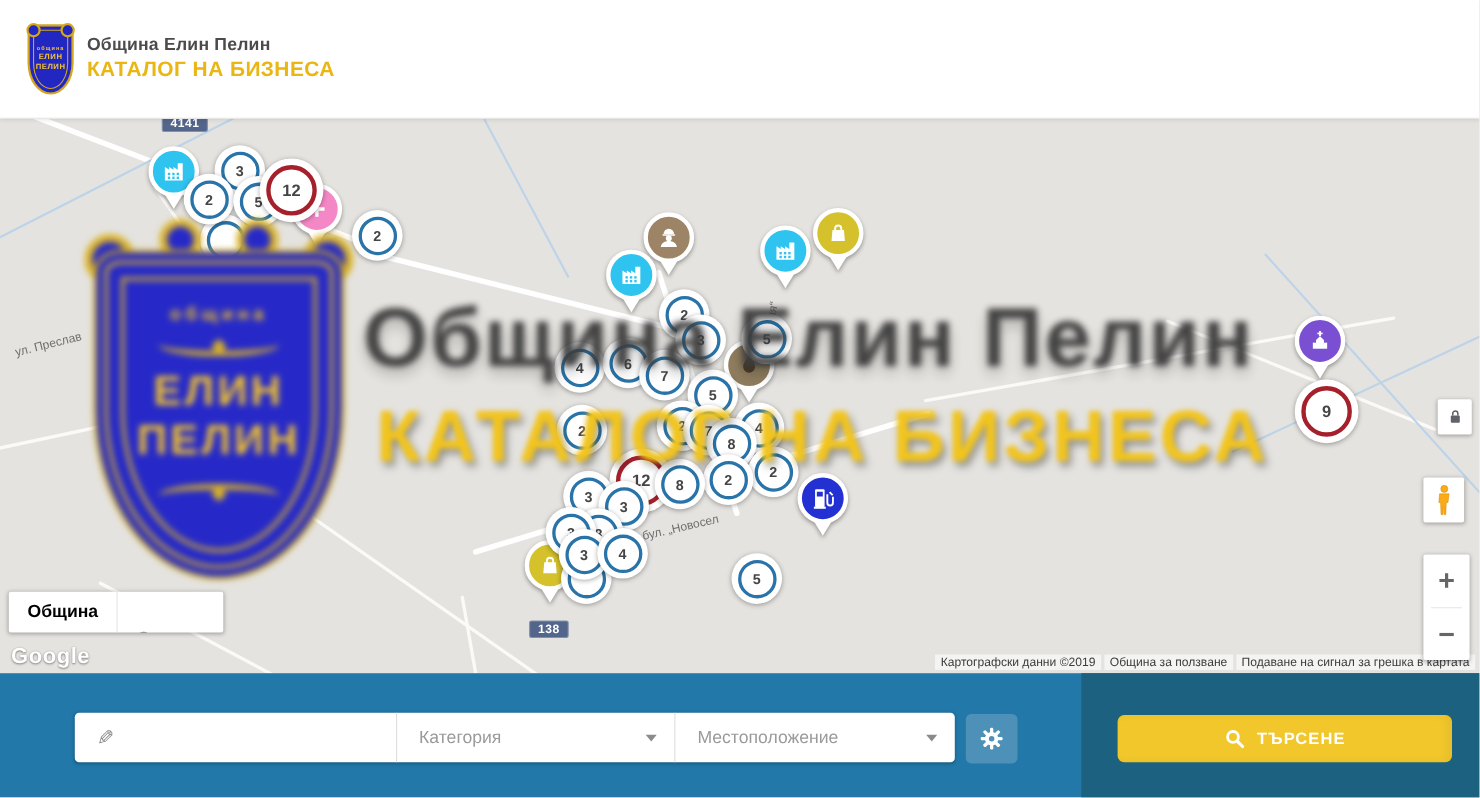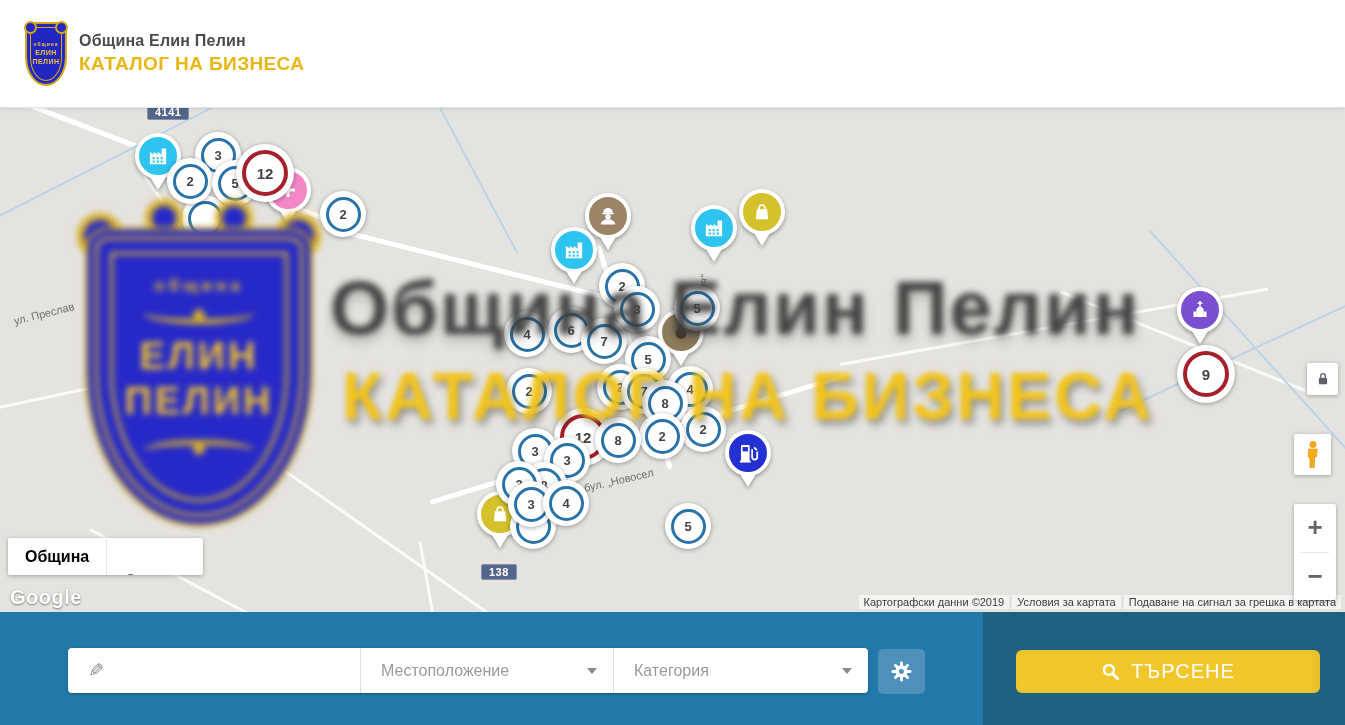--- a/index.html
+++ b/index.html
@@ -103,21 +103,21 @@
   .field-keyword input::placeholder { color:#9c9c9c; }
   .field-select { width:253px; border-left:1px solid #dedede; padding:0 16px 0 20px; justify-content:space-between; cursor:pointer; }
   .field-select:last-of-type { width:255px; }
   .select-text { font-size:16px; color:#9a9a9a; }
   .chevron { width:0; height:0; border-left:5px solid transparent; border-right:5px solid transparent; border-top:6px solid #8a8a8a; }
   .gear-btn { position:absolute; left:878px; top:37px; width:47px; height:45px; background:#4d90b8; border:none;
               border-radius:5px; display:flex; align-items:center; justify-content:center; cursor:pointer; }
   .search-btn { position:absolute; left:1016px; top:38px; width:304px; height:43px; background:#f1c72c; border:none;
                 border-radius:6px; display:flex; align-items:center; justify-content:center; gap:11px; cursor:pointer;
                 box-shadow:inset -4px 0 8px rgba(0,0,0,.05); }
-  .search-btn span { color:#fff; font-size:20px; font-weight:400; letter-spacing:1px; }
+  .search-btn span { color:#fff; font-size:15px; font-weight:700; letter-spacing:1px; }
 </style>
 </head>
 <body>
 
 <div class="header">
   <div class="brand">
     <div class="logo-crest">
       <span class="lc-top">община</span>
       <span class="lc-main">ЕЛИН</span>
       <span class="lc-main">ПЕЛИН</span>
@@ -384,21 +384,21 @@
   <div class="wm wm-title">Община Елин Пелин</div>
   <div class="wm wm-subtitle">КАТАЛОГ НА БИЗНЕСА</div>
 
   <div class="map-ctrl maptype">
     <div class="maptype-btn maptype-map">Община</div>
     <div class="maptype-btn maptype-sat">Сателит</div>
   </div>
   <div class="map-ctrl google-logo">Google</div>
   <div class="map-ctrl attribution">
     <span class="attr-seg">Картографски данни ©2019</span>
-    <span class="attr-seg">Условия за картата</span>
+    <span class="attr-seg">Община за ползване</span>
     <span class="attr-seg">Подаване на сигнал за грешка в картата</span>
   </div>
   <div class="map-ctrl lock-btn">
     <svg width="14" height="16" viewBox="0 0 24 26">
       <rect x="5" y="11" width="14" height="11" rx="1.5" fill="#5f6368"></rect>
       <path d="M8 11V7.8a4 4 0 0 1 8 0V11" fill="none" stroke="#5f6368" stroke-width="2.4"></path>
     </svg>
   </div>
   <div class="map-ctrl pegman">
     <svg width="16" height="30" viewBox="0 0 20 36">
@@ -420,25 +420,25 @@
     <div class="street-label" style="left:700px;top:182px;transform:rotate(-78deg)">ция“</div>
   </div>
 
 <div class="searchbar">
   <div class="searchbar-dark"></div>
   <div class="search-group">
     <div class="field field-keyword">
       <span class="pencil-icon">✎</span>
     </div>
     <div class="field field-select">
+      <span class="select-text">Категория</span>
+      <span class="chevron"></span>
+    </div>
+    <div class="field field-select">
       <span class="select-text">Местоположение</span>
-      <span class="chevron"></span>
-    </div>
-    <div class="field field-select">
-      <span class="select-text">Категория</span>
       <span class="chevron"></span>
     </div>
   </div>
   <button class="gear-btn">
     <svg width="23" height="23" viewBox="0 0 24 24">
       <g fill="#fff">
         <rect x="10.45" y="1.6" width="3.1" height="20.8" rx="1.2"></rect>
         <rect x="10.45" y="1.6" width="3.1" height="20.8" rx="1.2" transform="rotate(45 12 12)"></rect>
         <rect x="10.45" y="1.6" width="3.1" height="20.8" rx="1.2" transform="rotate(90 12 12)"></rect>
         <rect x="10.45" y="1.6" width="3.1" height="20.8" rx="1.2" transform="rotate(135 12 12)"></rect>

